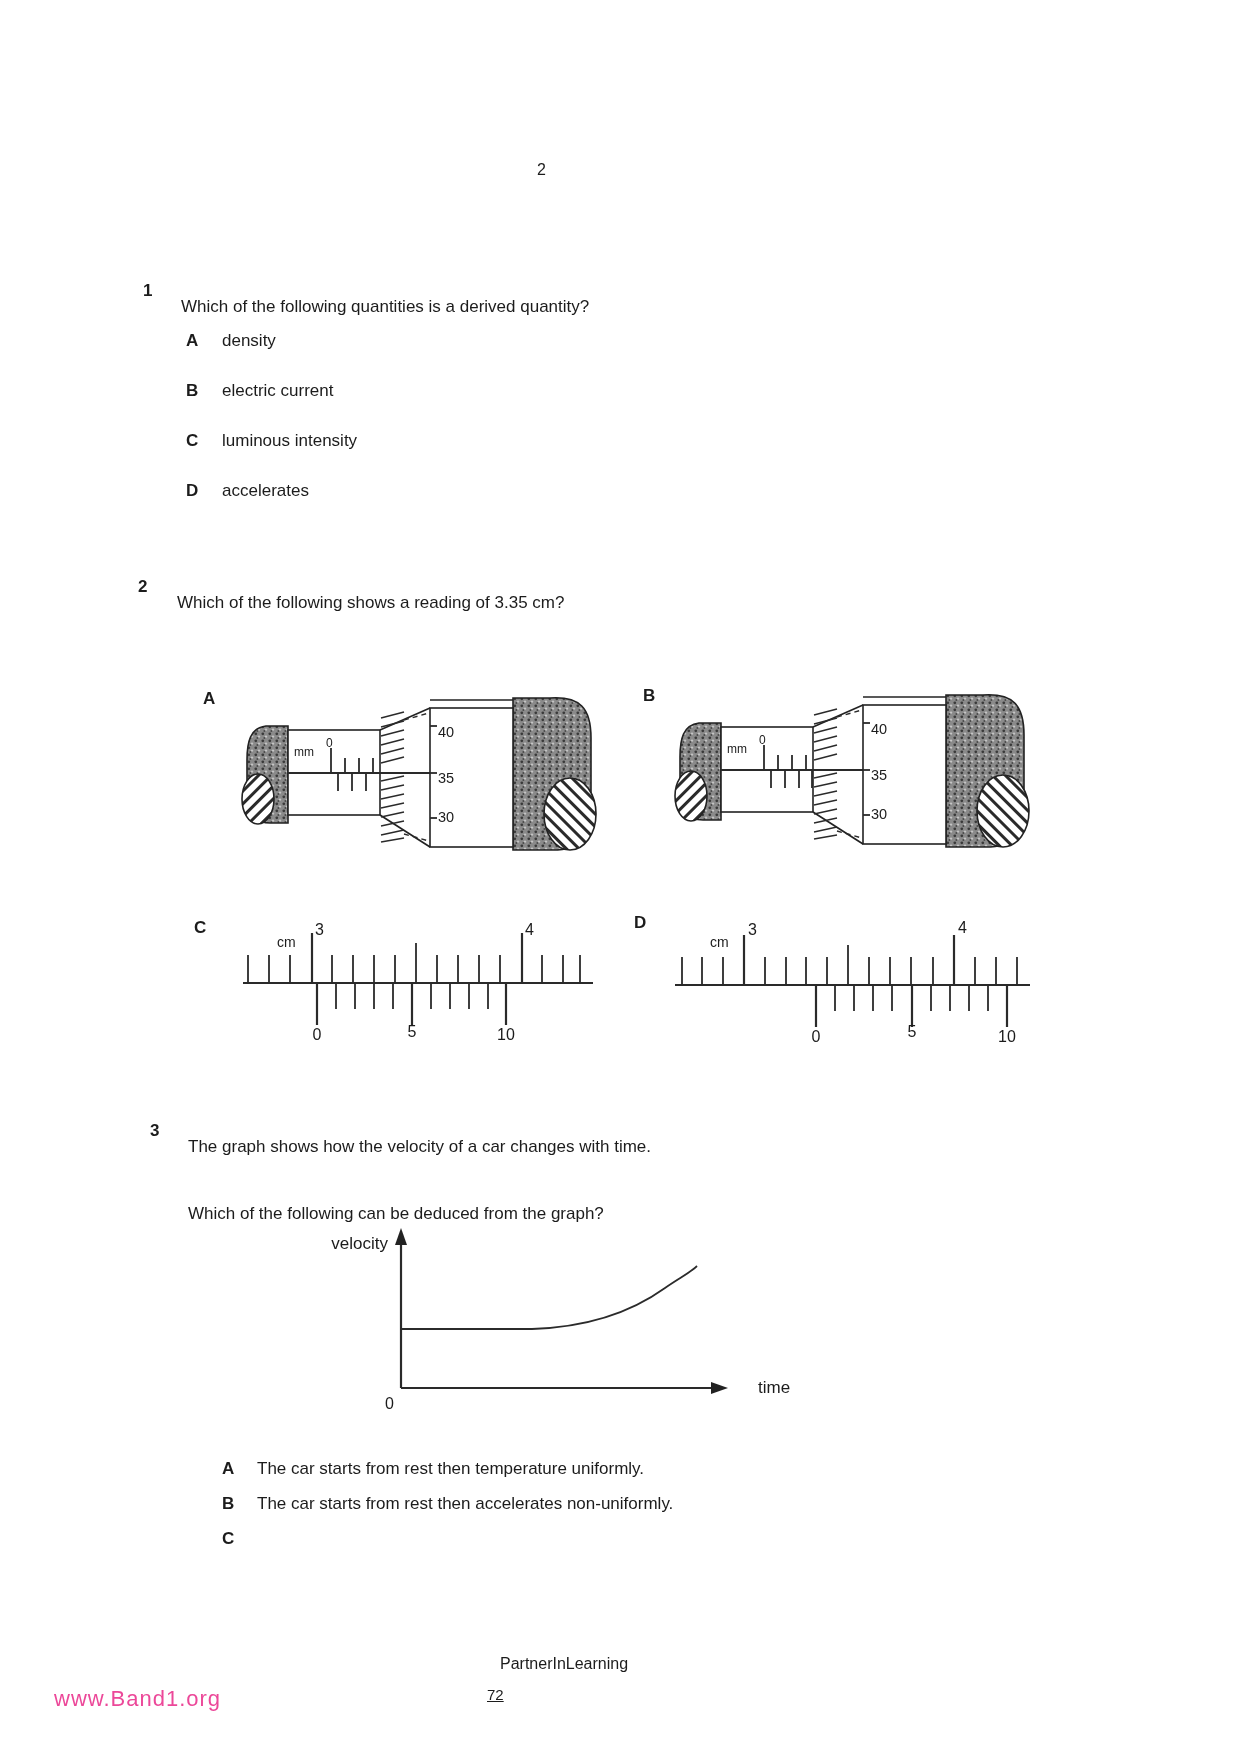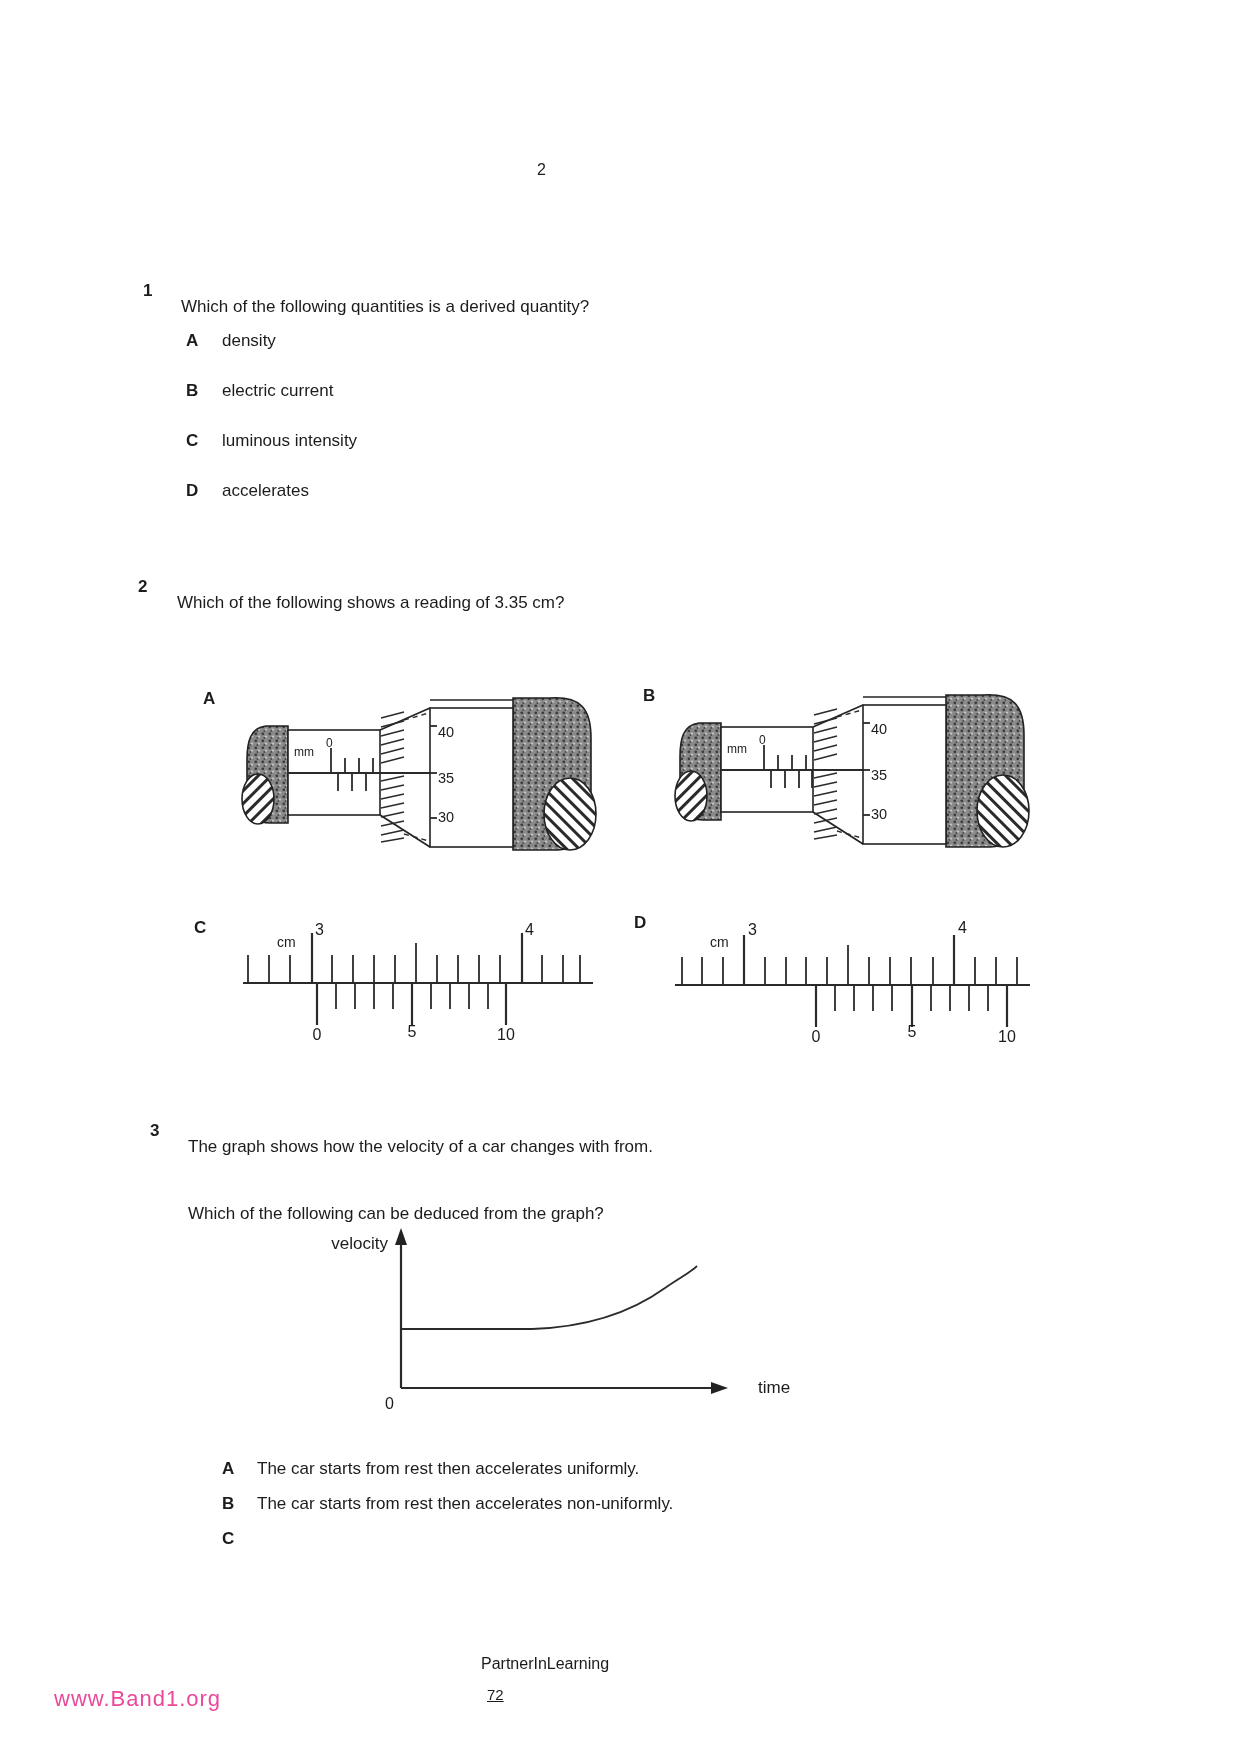--- a/index.html
+++ b/index.html
@@ -250,37 +250,37 @@
         <line x1="304" y1="70" x2="304" y2="96" class="tick"></line>
         <line x1="323" y1="70" x2="323" y2="96" class="tick"></line>
       <line x1="342" y1="70" x2="342" y2="112" class="tickline"></line>
     </g>
     <text x="151" y="127" font-size="16" text-anchor="middle">0</text>
     <text x="247" y="122" font-size="16" text-anchor="middle">5</text>
     <text x="342" y="127" font-size="16" text-anchor="middle">10</text>
   </svg>
 
   <div class="abs qnum" style="left:150px;top:1121px">3</div>
-  <div class="abs qtext" style="left:188px;top:1121px">The graph shows how the velocity of a car changes with from.</div>
+  <div class="abs qtext" style="left:188px;top:1121px">The graph shows how the velocity of a car changes with time.</div>
   <div class="abs qtext" style="left:188px;top:1188px">Which of the following can be deduced from the graph?</div>
 
   <svg style="left:300px;top:1225px" width="510" height="215" viewBox="0 0 510 215">
     <line x1="101" y1="163" x2="101" y2="14" class="tickline"></line>
     <polygon points="101,3 95,20 107,20" fill="#222"></polygon>
     <line x1="101" y1="163" x2="418" y2="163" class="tickline"></line>
     <polygon points="428,163 411,157 411,169" fill="#222"></polygon>
     <path d="M102,104 L232,104 C292,102 333,86 365,63 C379,53 390,48 397,41" class="curve"></path>
     <text x="88" y="24" font-size="17" text-anchor="end">velocity</text>
     <text x="458" y="168" font-size="17">time</text>
     <text x="94" y="184" font-size="16" text-anchor="end">0</text>
   </svg>
 
   <div class="abs optletter" style="left:222px;top:1459px">A</div>
-  <div class="abs opttext" style="left:257px;top:1459px">The car starts from rest then accelerates uniformly.</div>
+  <div class="abs opttext" style="left:257px;top:1459px">The car starts from rest then temperature uniformly.</div>
   <div class="abs optletter" style="left:222px;top:1494px">B</div>
   <div class="abs opttext" style="left:257px;top:1494px">The car starts from rest then accelerates non-uniformly.</div>
   <div class="abs optletter" style="left:222px;top:1529px">C</div>
 
-  <div class="abs footer-partner" style="left:481px;top:1655px">PartnerInLearning</div>
+  <div class="abs footer-partner" style="left:500px;top:1655px">PartnerInLearning</div>
   <div class="abs footer-ref" style="left:487px;top:1686px">72</div>
   <div class="abs footer-site" style="left:54px;top:1686px">www.Band1.org</div>
 
 </div>
 
 </body></html>

